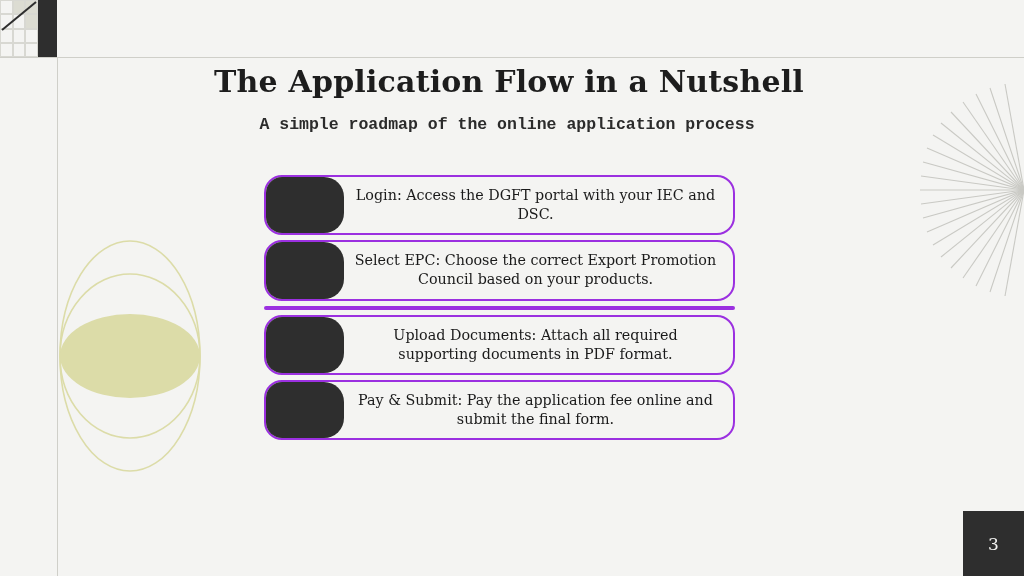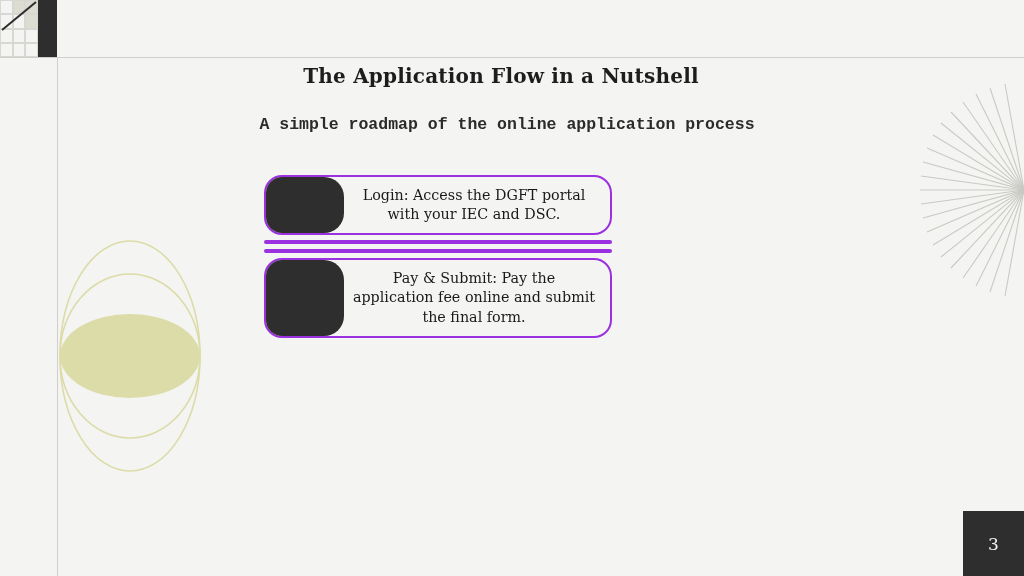--- a/index.html
+++ b/index.html
@@ -69,26 +69,26 @@
   
   .sunburst {
     position: absolute;
     right: 0; top: 80px;
     width: 160px; height: 220px;
   }
 
   
   .title {
     position: absolute;
-    left: 51px; top: 64px;
+    left: 59px; top: 64px;
     width: 900px;
     text-align: center;
     font-family: "DejaVu Serif", serif;
     font-weight: bold;
-    font-size: 20px;
+    font-size: 30px;
     color: #1d1d1d;
     letter-spacing: 0.2px;
   }
   .subtitle {
     position: absolute;
     left: 57px; top: 115px;
     width: 900px;
     text-align: center;
     font-family: Liberation Mono, monospace;
     font-weight: bold;
@@ -97,21 +97,21 @@
   }
 
   
   .steps {
     position: absolute;
     left: 264px; top: 175px;
     width: 400px;
   }
   .step {
     position: relative;
-    width: 348px;
+    width: 471px;
     margin-bottom: 5px;
     border: 2px solid #9b30e0;
     border-radius: 18px 18px 18px 18px;
     background: #f4f4f2;
     display: flex;
     align-items: stretch;
     overflow: hidden;
   }
   .step-tab {
     flex: 0 0 78px;
@@ -208,23 +208,28 @@
   <div class="title">The Application Flow in a Nutshell</div>
   <div class="subtitle">A simple roadmap of the online application process</div>
 
   <div class="steps">
     <div class="step">
       <div class="step-tab"></div>
       <div class="step-text">Login: Access the DGFT portal with your IEC and DSC.</div>
     </div>
     <div class="step">
       <div class="step-tab"></div>
-    </div>
-    <div class="step">
-      <div class="step-tab"></div>
+      <div class="step-text">Select EPC: Choose the correct Export Promotion Council based on your products.</div>
+    </div>
+    <div class="step">
+      <div class="step-tab"></div>
+    </div>
+    <div class="step">
+      <div class="step-tab"></div>
+      <div class="step-text">Upload Documents: Attach all required supporting documents in PDF format.</div>
     </div>
     <div class="step">
       <div class="step-tab"></div>
       <div class="step-text">Pay &amp; Submit: Pay the application fee online and submit the final form.</div>
     </div>
   </div>
 
   <div class="pagenum">3</div>
 </div>
 

